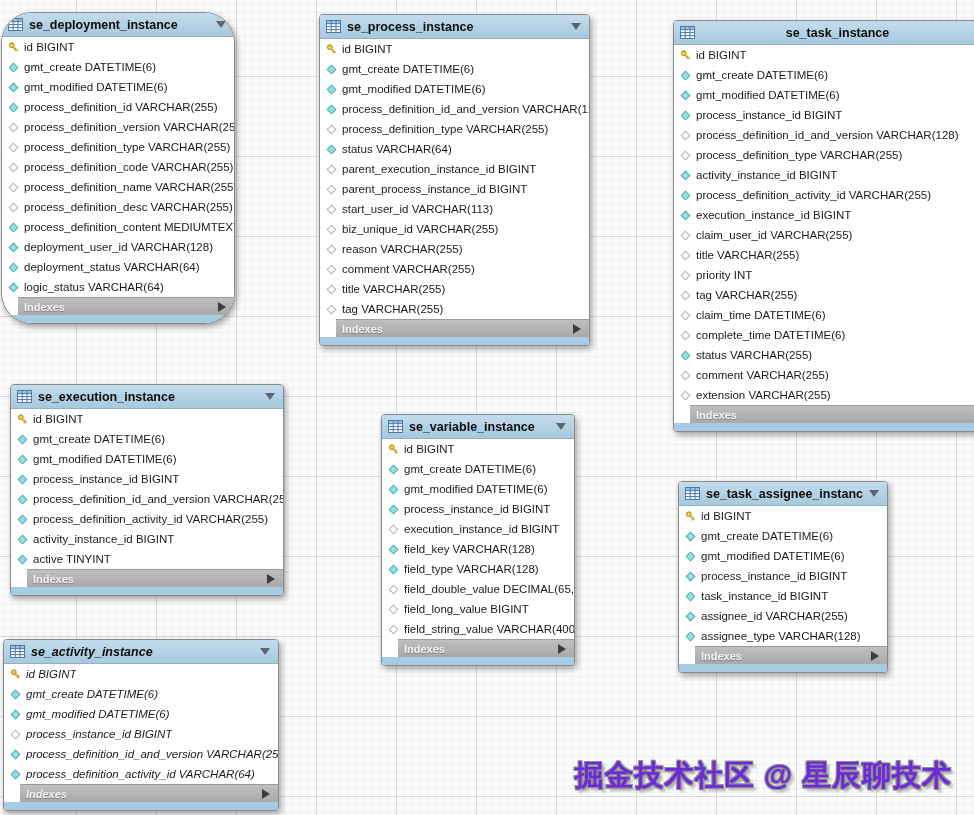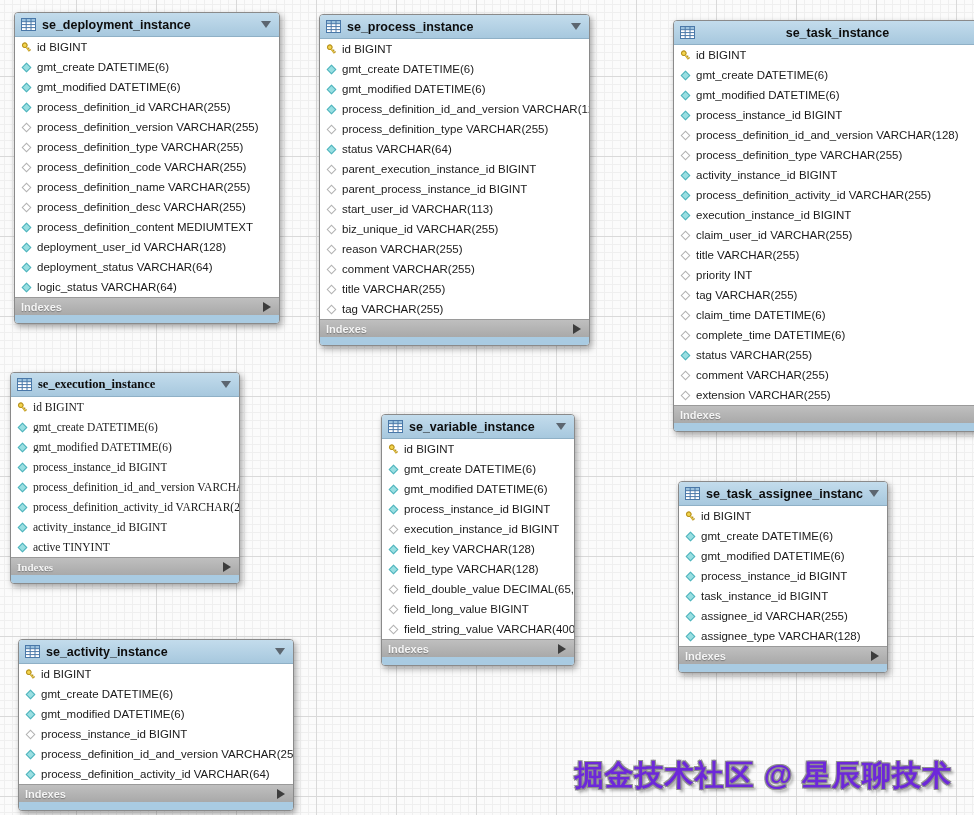--- a/index.html
+++ b/index.html
@@ -89,20 +89,21 @@
     border-top: 1px solid #9a9a9a;
     color: #f5f5f5;
     font-weight: bold;
     font-size: 11px;
     display: flex;
     align-items: center;
     justify-content: space-between;
     padding: 0 8px 0 6px;
     text-shadow: 0 1px 1px rgba(0,0,0,0.3);
     box-sizing: border-box;
+    margin-left: 16px;
   }
   .expand-arrow {
     width: 0; height: 0;
     border-top: 5px solid transparent;
     border-bottom: 5px solid transparent;
     border-left: 8px solid #3d3d3d;
   }
 
   .bottom-strip {
     height: 8px;
@@ -124,21 +125,21 @@
       -1px  1px 0 #909090,
        1px  1px 0 #909090,
        3px  3px 3px rgba(90,90,90,0.55);
     user-select: none;
   }
 </style>
 </head>
 <body style="--canvas-bg: #fbfbfb; --grid-minor: #efefef; --grid-major: #d9d9d9; --header-top: #c3dcec; --header-bottom: #a7c8de; --bottom-strip: #a9cbe2; --diamond-filled: #99dfe2; --diamond-filled-border: #4fb3bc;">
 
 <div id="tables-root">
-    <div class="table-card" style="left: 14px; top: 12px; width: 266px;">
+    <div class="table-card" style="left: 1px; top: 12px; width: 234px; border-radius: 31px;">
       <div class="table-header">
         <span class="table-icon">
           <svg width="15" height="13" viewBox="0 0 15 13">
             <rect x="0.5" y="0.5" width="14" height="12" fill="#ffffff" stroke="#4a78a8"></rect>
             <rect x="0.5" y="0.5" width="14" height="3.2" fill="#9cc2de" stroke="#4a78a8"></rect>
             <line x1="5.2" y1="0.5" x2="5.2" y2="12.5" stroke="#4a78a8"></line>
             <line x1="10" y1="0.5" x2="10" y2="12.5" stroke="#4a78a8"></line>
             <line x1="0.5" y1="6.6" x2="14.5" y2="6.6" stroke="#4a78a8"></line>
             <line x1="0.5" y1="9.6" x2="14.5" y2="9.6" stroke="#4a78a8"></line>
           </svg>
@@ -475,21 +476,21 @@
           </span>
           <span class="field-label">extension VARCHAR(255)</span>
         </div>
       </div>
       <div class="indexes-bar">
         <span>Indexes</span>
         <span class="expand-arrow"></span>
       </div>
       <div class="bottom-strip"></div>
     </div>
-    <div class="table-card" style="left: 10px; top: 372px; width: 230px; font-family: Liberation Serif, serif;">
+    <div class="table-card" style="left: 10px; top: 384px; width: 274px;">
       <div class="table-header">
         <span class="table-icon">
           <svg width="15" height="13" viewBox="0 0 15 13">
             <rect x="0.5" y="0.5" width="14" height="12" fill="#ffffff" stroke="#4a78a8"></rect>
             <rect x="0.5" y="0.5" width="14" height="3.2" fill="#9cc2de" stroke="#4a78a8"></rect>
             <line x1="5.2" y1="0.5" x2="5.2" y2="12.5" stroke="#4a78a8"></line>
             <line x1="10" y1="0.5" x2="10" y2="12.5" stroke="#4a78a8"></line>
             <line x1="0.5" y1="6.6" x2="14.5" y2="6.6" stroke="#4a78a8"></line>
             <line x1="0.5" y1="9.6" x2="14.5" y2="9.6" stroke="#4a78a8"></line>
           </svg>
@@ -706,21 +707,21 @@
           </span>
           <span class="field-label">assignee_type VARCHAR(128)</span>
         </div>
       </div>
       <div class="indexes-bar">
         <span>Indexes</span>
         <span class="expand-arrow"></span>
       </div>
       <div class="bottom-strip"></div>
     </div>
-    <div class="table-card" style="left: 18px; top: 639px; width: 276px;">
+    <div class="table-card" style="left: 3px; top: 639px; width: 276px; font-style: italic;">
       <div class="table-header">
         <span class="table-icon">
           <svg width="15" height="13" viewBox="0 0 15 13">
             <rect x="0.5" y="0.5" width="14" height="12" fill="#ffffff" stroke="#4a78a8"></rect>
             <rect x="0.5" y="0.5" width="14" height="3.2" fill="#9cc2de" stroke="#4a78a8"></rect>
             <line x1="5.2" y1="0.5" x2="5.2" y2="12.5" stroke="#4a78a8"></line>
             <line x1="10" y1="0.5" x2="10" y2="12.5" stroke="#4a78a8"></line>
             <line x1="0.5" y1="6.6" x2="14.5" y2="6.6" stroke="#4a78a8"></line>
             <line x1="0.5" y1="9.6" x2="14.5" y2="9.6" stroke="#4a78a8"></line>
           </svg>

